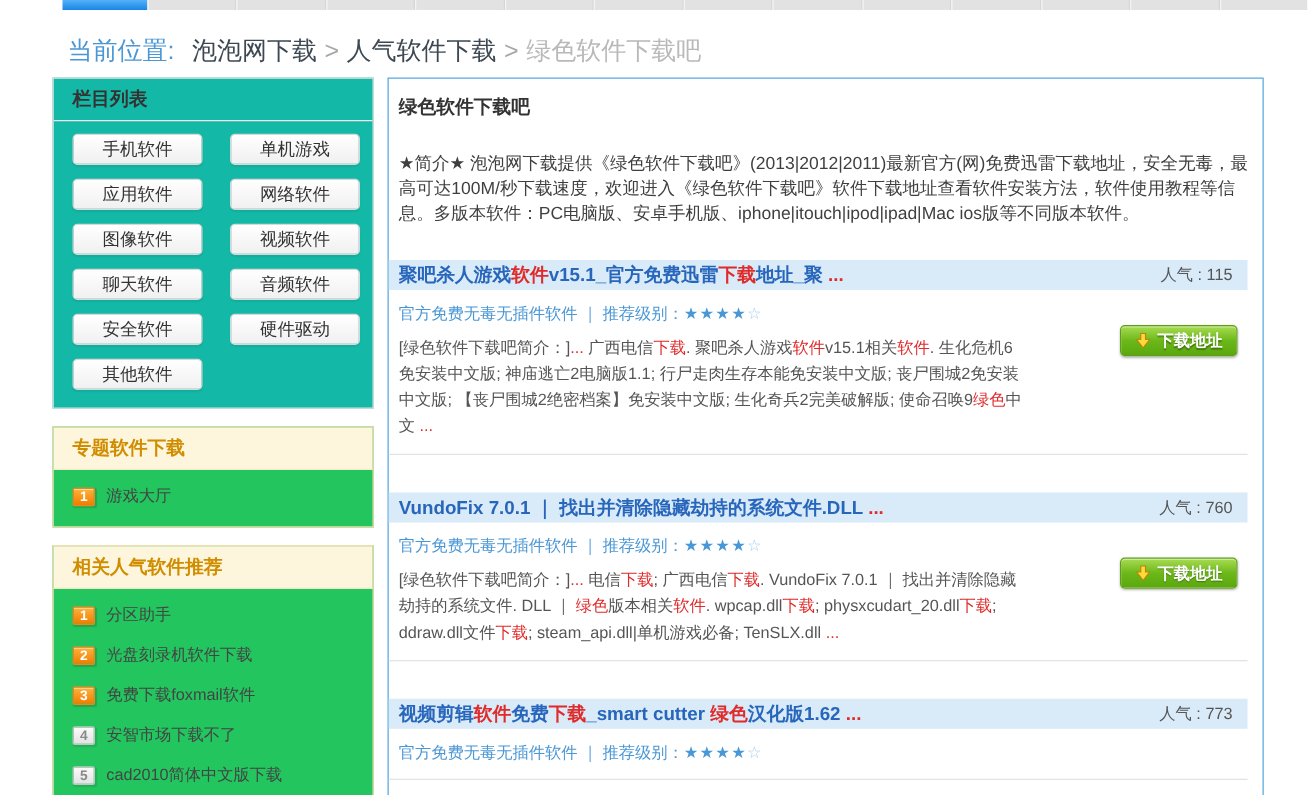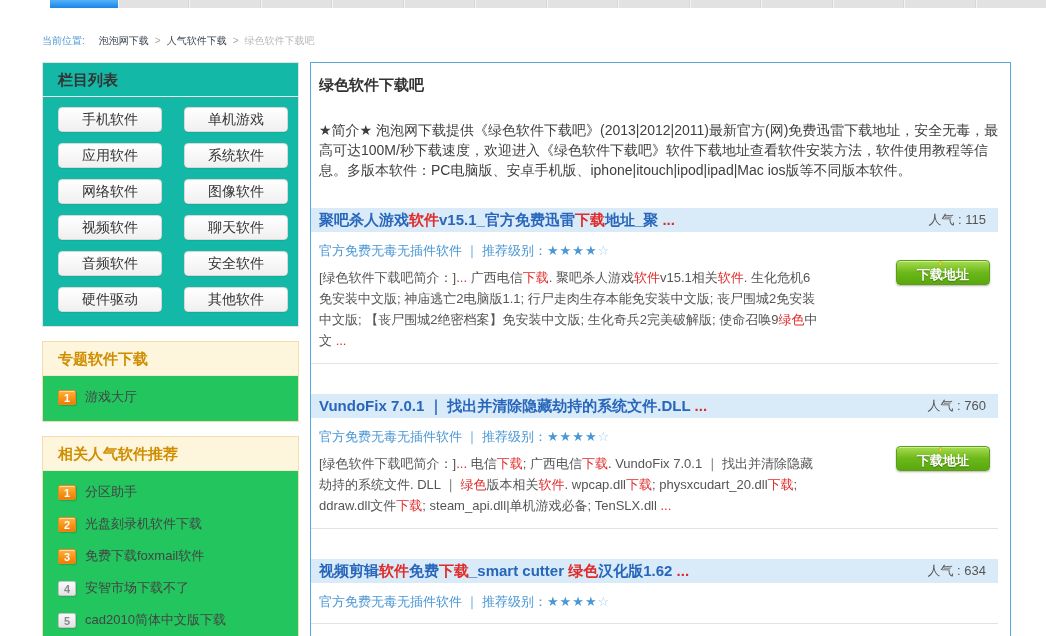--- a/index.html
+++ b/index.html
@@ -7,21 +7,21 @@
   body {
     position:relative; overflow:hidden; background:#fff;
     font-family:"Liberation Sans","DejaVu Sans",sans-serif; color:#333;
   }
   
   .topbar { position:absolute; left:50px; top:0; width:996px; height:8px; display:flex; }
   .tab-active { width:68px; background:linear-gradient(#55b1f8,#1886e8); }
   .tab { flex:1; background:#e2e2e2; border-left:1px solid #f3f3f3; border-right:1px solid #d6d6d6; }
   .tab:last-child { border-right:none; }
   
-  .breadcrumb { position:absolute; left:42px; top:31px; font-size:10px; line-height:20px; white-space:nowrap;text-align:right; }
+  .breadcrumb { position:absolute; left:54px; top:31px; font-size:20px; line-height:20px; white-space:nowrap;text-align:right; }
   .bc-label { color:#4a97d5; margin-right:8px; }
   .bc-link { color:#3d4852; text-decoration:none; margin:0 6px; cursor:pointer; }
   .bc-sep { color:#a8a8a8; }
   .bc-current { color:#b9b9b9; margin-left:6px; }
   
   .sidebar { position:absolute; left:42px; top:62px; width:257px; }
   .panel { border:1px solid #e3e3e3; background:#14b8a6; }
   .panel-header { height:34px; line-height:34px; padding:0 15px; font-size:15px; font-weight:bold; color:#333; border-bottom:1px solid #ececec; }
   .cat-grid { padding:10px 10px 14px 15px; display:grid; grid-template-columns:1fr 1fr; gap:11px 22px; }
   .cat-btn { height:25px; line-height:23px; text-align:center; font-size:14px; color:#333;
@@ -44,21 +44,21 @@
   .entry-title { flex:1; font-size:15px; font-weight:bold; color:#2766bb; text-decoration:none; cursor:pointer; white-space:nowrap; overflow:hidden; }
   .red { color:#e02b2b; }
   .entry-pop { font-size:13px; color:#555; white-space:nowrap; margin-left:10px; }
   .entry-meta { margin:10px 0 0 8px; font-size:13px; color:#4a97d5; }
   .stars { color:#4a97d5; letter-spacing:1px; }
   .star-empty { color:#a9cdea; }
   .entry-desc { margin:7px 0 0 8px; width:500px; font-size:13px; color:#555; line-height:21px; }
   .dl-btn { position:absolute; right:8px; top:52px; width:94px; height:25px; border-radius:4px;
     border:1px solid #5d9e14; background:linear-gradient(#a8dc52,#6cb81a 50%,#5aa80e);
     box-shadow:0 1px 2px rgba(0,0,0,.3), inset 0 1px 0 rgba(255,255,255,.45);
-    display:flex; align-items:center; justify-content:center; cursor:pointer;flex-direction:column; }
+    display:flex; align-items:center; justify-content:center; cursor:pointer; }
   .dl-icon { margin-right:5px; }
   .dl-label { color:#fff; font-size:13px; font-weight:bold; text-shadow:0 1px 1px rgba(0,0,0,.35); }
 </style>
 </head>
 <body>
 
 <div class="topbar">
   <div class="tab-active"></div>
 <div class="tab"></div>
     <div class="tab"></div>
@@ -79,21 +79,20 @@
   <span class="bc-label">当前位置:</span><a class="bc-link">泡泡网下载</a><span class="bc-sep">&gt;</span><a class="bc-link">人气软件下载</a><span class="bc-sep">&gt;</span><span class="bc-current">绿色软件下载吧</span>
 </div>
 
 <div class="sidebar">
   <div class="panel">
     <div class="panel-header">栏目列表</div>
     <div class="cat-grid">
         <div class="cat-btn">手机软件</div>
         <div class="cat-btn">单机游戏</div>
         <div class="cat-btn">应用软件</div>
-        <div class="cat-btn">系统软件</div>
         <div class="cat-btn">网络软件</div>
         <div class="cat-btn">图像软件</div>
         <div class="cat-btn">视频软件</div>
         <div class="cat-btn">聊天软件</div>
         <div class="cat-btn">音频软件</div>
         <div class="cat-btn">安全软件</div>
         <div class="cat-btn">硬件驱动</div>
         <div class="cat-btn">其他软件</div>
       </div>
   </div>
@@ -163,19 +162,19 @@
       <svg class="dl-icon" width="13" height="13" viewBox="0 0 13 13">
             <path d="M4.6 0.8h3.8v4.8h3.3L6.5 12.2 1.3 5.6h3.3z" fill="#ffd83c" stroke="#b8870a" stroke-width="0.9"></path>
           </svg>
       <span class="dl-label">下载地址</span>
     </div>
   </div>
 
   <div class="entry">
     <div class="entry-titlebar">
       <a class="entry-title"><span>视频剪辑</span><span class="red">软件</span><span>免费</span><span class="red">下载</span><span>_smart cutter </span><span class="red">绿色</span><span>汉化版1.62 </span><span class="red">...</span></a>
-      <span class="entry-pop">人气 : 634</span>
+      <span class="entry-pop">人气 : 773</span>
     </div>
     <div class="entry-meta"><span class="meta-text">官方免费无毒无插件软件 ｜ 推荐级别：</span><span class="stars">★★★★</span><span class="star-empty">☆</span></div>
 
   </div>
 </div>
 </div>
 
 </body></html>

